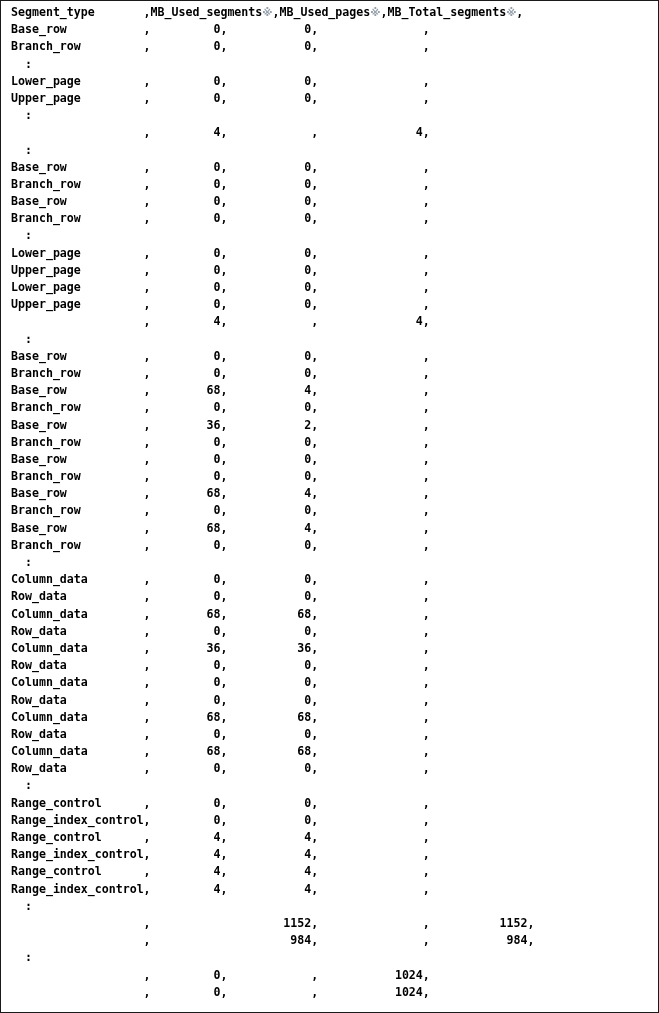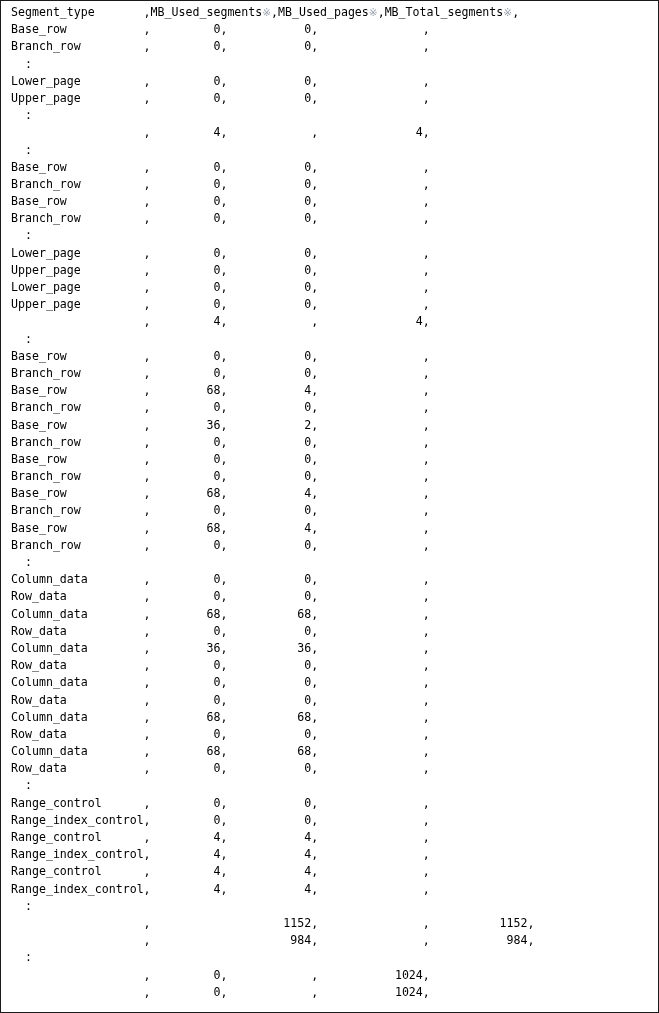--- a/index.html
+++ b/index.html
@@ -14,21 +14,21 @@
   }
   .report {
     margin: 0;
     padding: 3px 0 0 10px;
     font-family: "DejaVu Sans Mono", "Liberation Mono", monospace;
     font-size: 11.6px;
     line-height: 17.2px;
     color: #000000;
     white-space: pre;
   }
-  .ln { height: 17.2px; white-space: pre; }
+  .ln { height: 17.2px; white-space: pre; font-weight: bold; }
   .mark {
     font-family: "DejaVu Sans", sans-serif;
     font-size: 10.5px;
   }
 </style>
 </head>
 <body>
 
 <div class="page">
   <pre class="report" id="report"><div class="ln"><span>Segment_type       ,</span><span>MB_Used_segments</span><span class="mark" style="color: rgb(150, 160, 171);">※</span>,<span>MB_Used_pages</span><span class="mark" style="color: rgb(150, 160, 171);">※</span>,<span>MB_Total_segments</span><span class="mark" style="color: rgb(150, 160, 171);">※</span>,</div><div class="ln"><span>Base_row           ,         0,           0,               ,</span></div><div class="ln"><span>Branch_row         ,         0,           0,               ,</span></div><div class="ln"><span>  :</span></div><div class="ln"><span>Lower_page         ,         0,           0,               ,</span></div><div class="ln"><span>Upper_page         ,         0,           0,               ,</span></div><div class="ln"><span>  :</span></div><div class="ln"><span>                   ,         4,            ,              4,</span></div><div class="ln"><span>  :</span></div><div class="ln"><span>Base_row           ,         0,           0,               ,</span></div><div class="ln"><span>Branch_row         ,         0,           0,               ,</span></div><div class="ln"><span>Base_row           ,         0,           0,               ,</span></div><div class="ln"><span>Branch_row         ,         0,           0,               ,</span></div><div class="ln"><span>  :</span></div><div class="ln"><span>Lower_page         ,         0,           0,               ,</span></div><div class="ln"><span>Upper_page         ,         0,           0,               ,</span></div><div class="ln"><span>Lower_page         ,         0,           0,               ,</span></div><div class="ln"><span>Upper_page         ,         0,           0,               ,</span></div><div class="ln"><span>                   ,         4,            ,              4,</span></div><div class="ln"><span>  :</span></div><div class="ln"><span>Base_row           ,         0,           0,               ,</span></div><div class="ln"><span>Branch_row         ,         0,           0,               ,</span></div><div class="ln"><span>Base_row           ,        68,           4,               ,</span></div><div class="ln"><span>Branch_row         ,         0,           0,               ,</span></div><div class="ln"><span>Base_row           ,        36,           2,               ,</span></div><div class="ln"><span>Branch_row         ,         0,           0,               ,</span></div><div class="ln"><span>Base_row           ,         0,           0,               ,</span></div><div class="ln"><span>Branch_row         ,         0,           0,               ,</span></div><div class="ln"><span>Base_row           ,        68,           4,               ,</span></div><div class="ln"><span>Branch_row         ,         0,           0,               ,</span></div><div class="ln"><span>Base_row           ,        68,           4,               ,</span></div><div class="ln"><span>Branch_row         ,         0,           0,               ,</span></div><div class="ln"><span>  :</span></div><div class="ln"><span>Column_data        ,         0,           0,               ,</span></div><div class="ln"><span>Row_data           ,         0,           0,               ,</span></div><div class="ln"><span>Column_data        ,        68,          68,               ,</span></div><div class="ln"><span>Row_data           ,         0,           0,               ,</span></div><div class="ln"><span>Column_data        ,        36,          36,               ,</span></div><div class="ln"><span>Row_data           ,         0,           0,               ,</span></div><div class="ln"><span>Column_data        ,         0,           0,               ,</span></div><div class="ln"><span>Row_data           ,         0,           0,               ,</span></div><div class="ln"><span>Column_data        ,        68,          68,               ,</span></div><div class="ln"><span>Row_data           ,         0,           0,               ,</span></div><div class="ln"><span>Column_data        ,        68,          68,               ,</span></div><div class="ln"><span>Row_data           ,         0,           0,               ,</span></div><div class="ln"><span>  :</span></div><div class="ln"><span>Range_control      ,         0,           0,               ,</span></div><div class="ln"><span>Range_index_control,         0,           0,               ,</span></div><div class="ln"><span>Range_control      ,         4,           4,               ,</span></div><div class="ln"><span>Range_index_control,         4,           4,               ,</span></div><div class="ln"><span>Range_control      ,         4,           4,               ,</span></div><div class="ln"><span>Range_index_control,         4,           4,               ,</span></div><div class="ln"><span>  :</span></div><div class="ln"><span>                   ,                   1152,               ,          1152,</span></div><div class="ln"><span>                   ,                    984,               ,           984,</span></div><div class="ln"><span>  :</span></div><div class="ln"><span>                   ,         0,            ,           1024,</span></div><div class="ln"><span>                   ,         0,            ,           1024,</span></div></pre>

